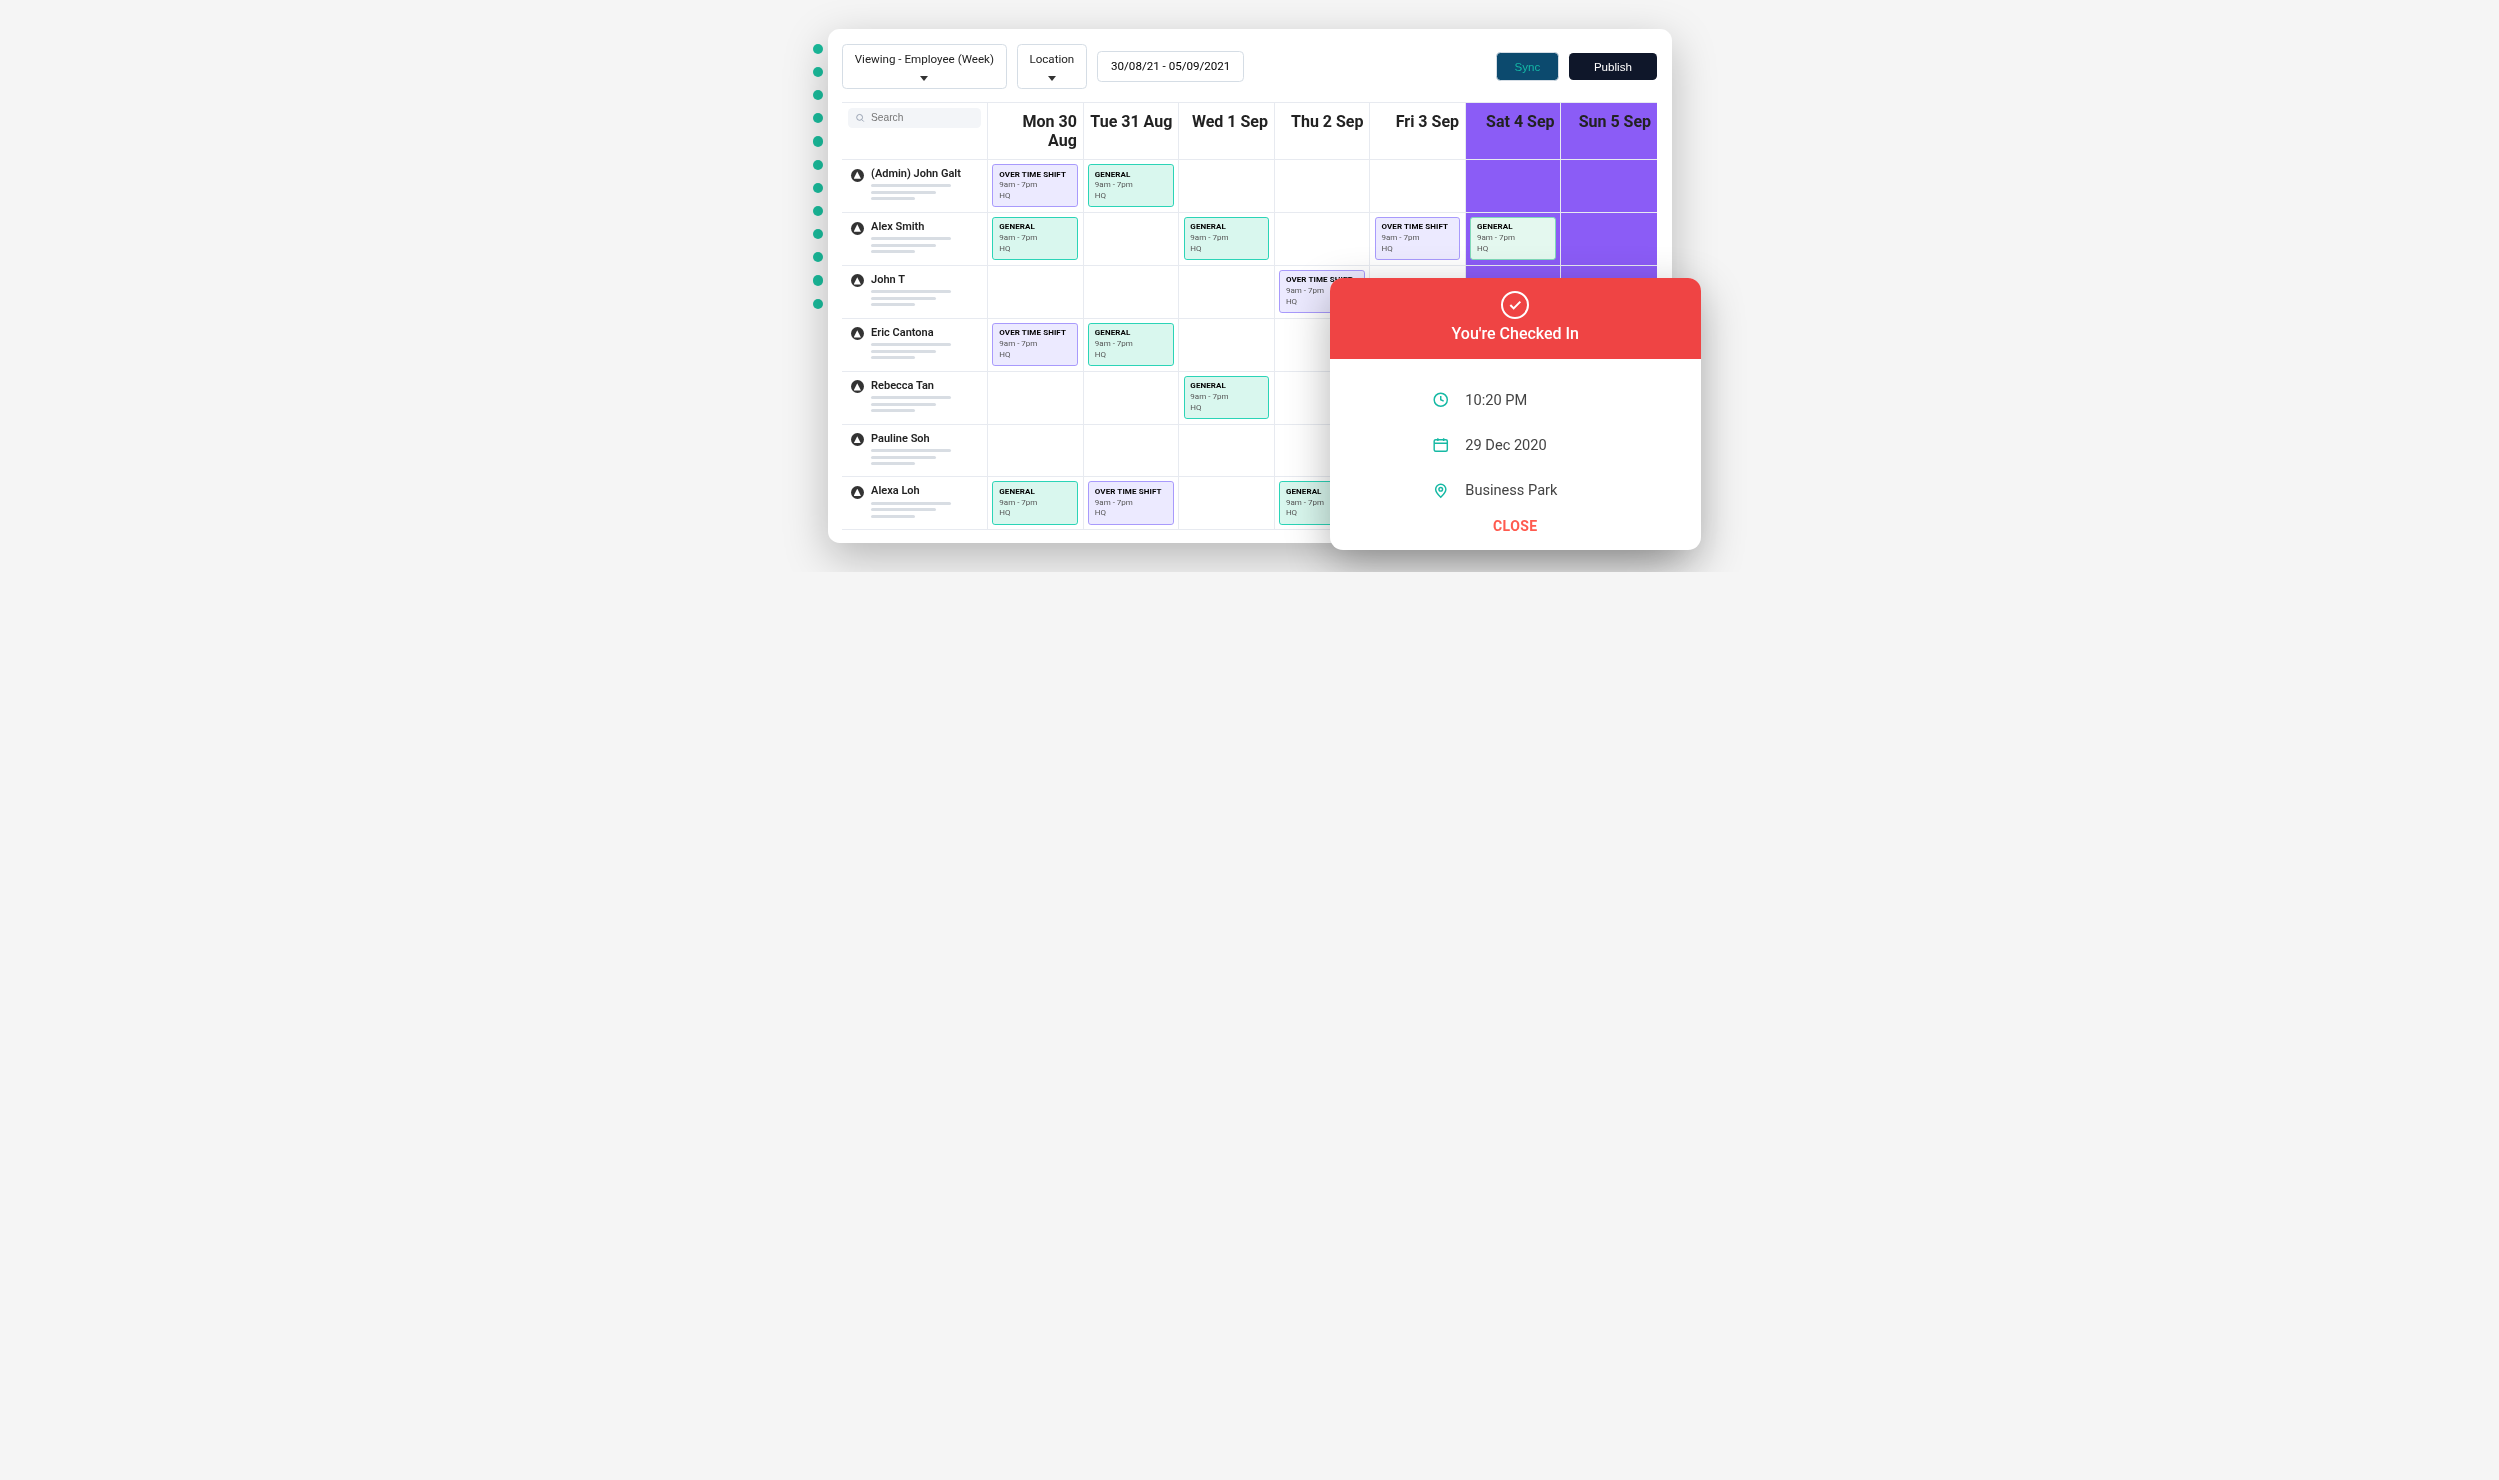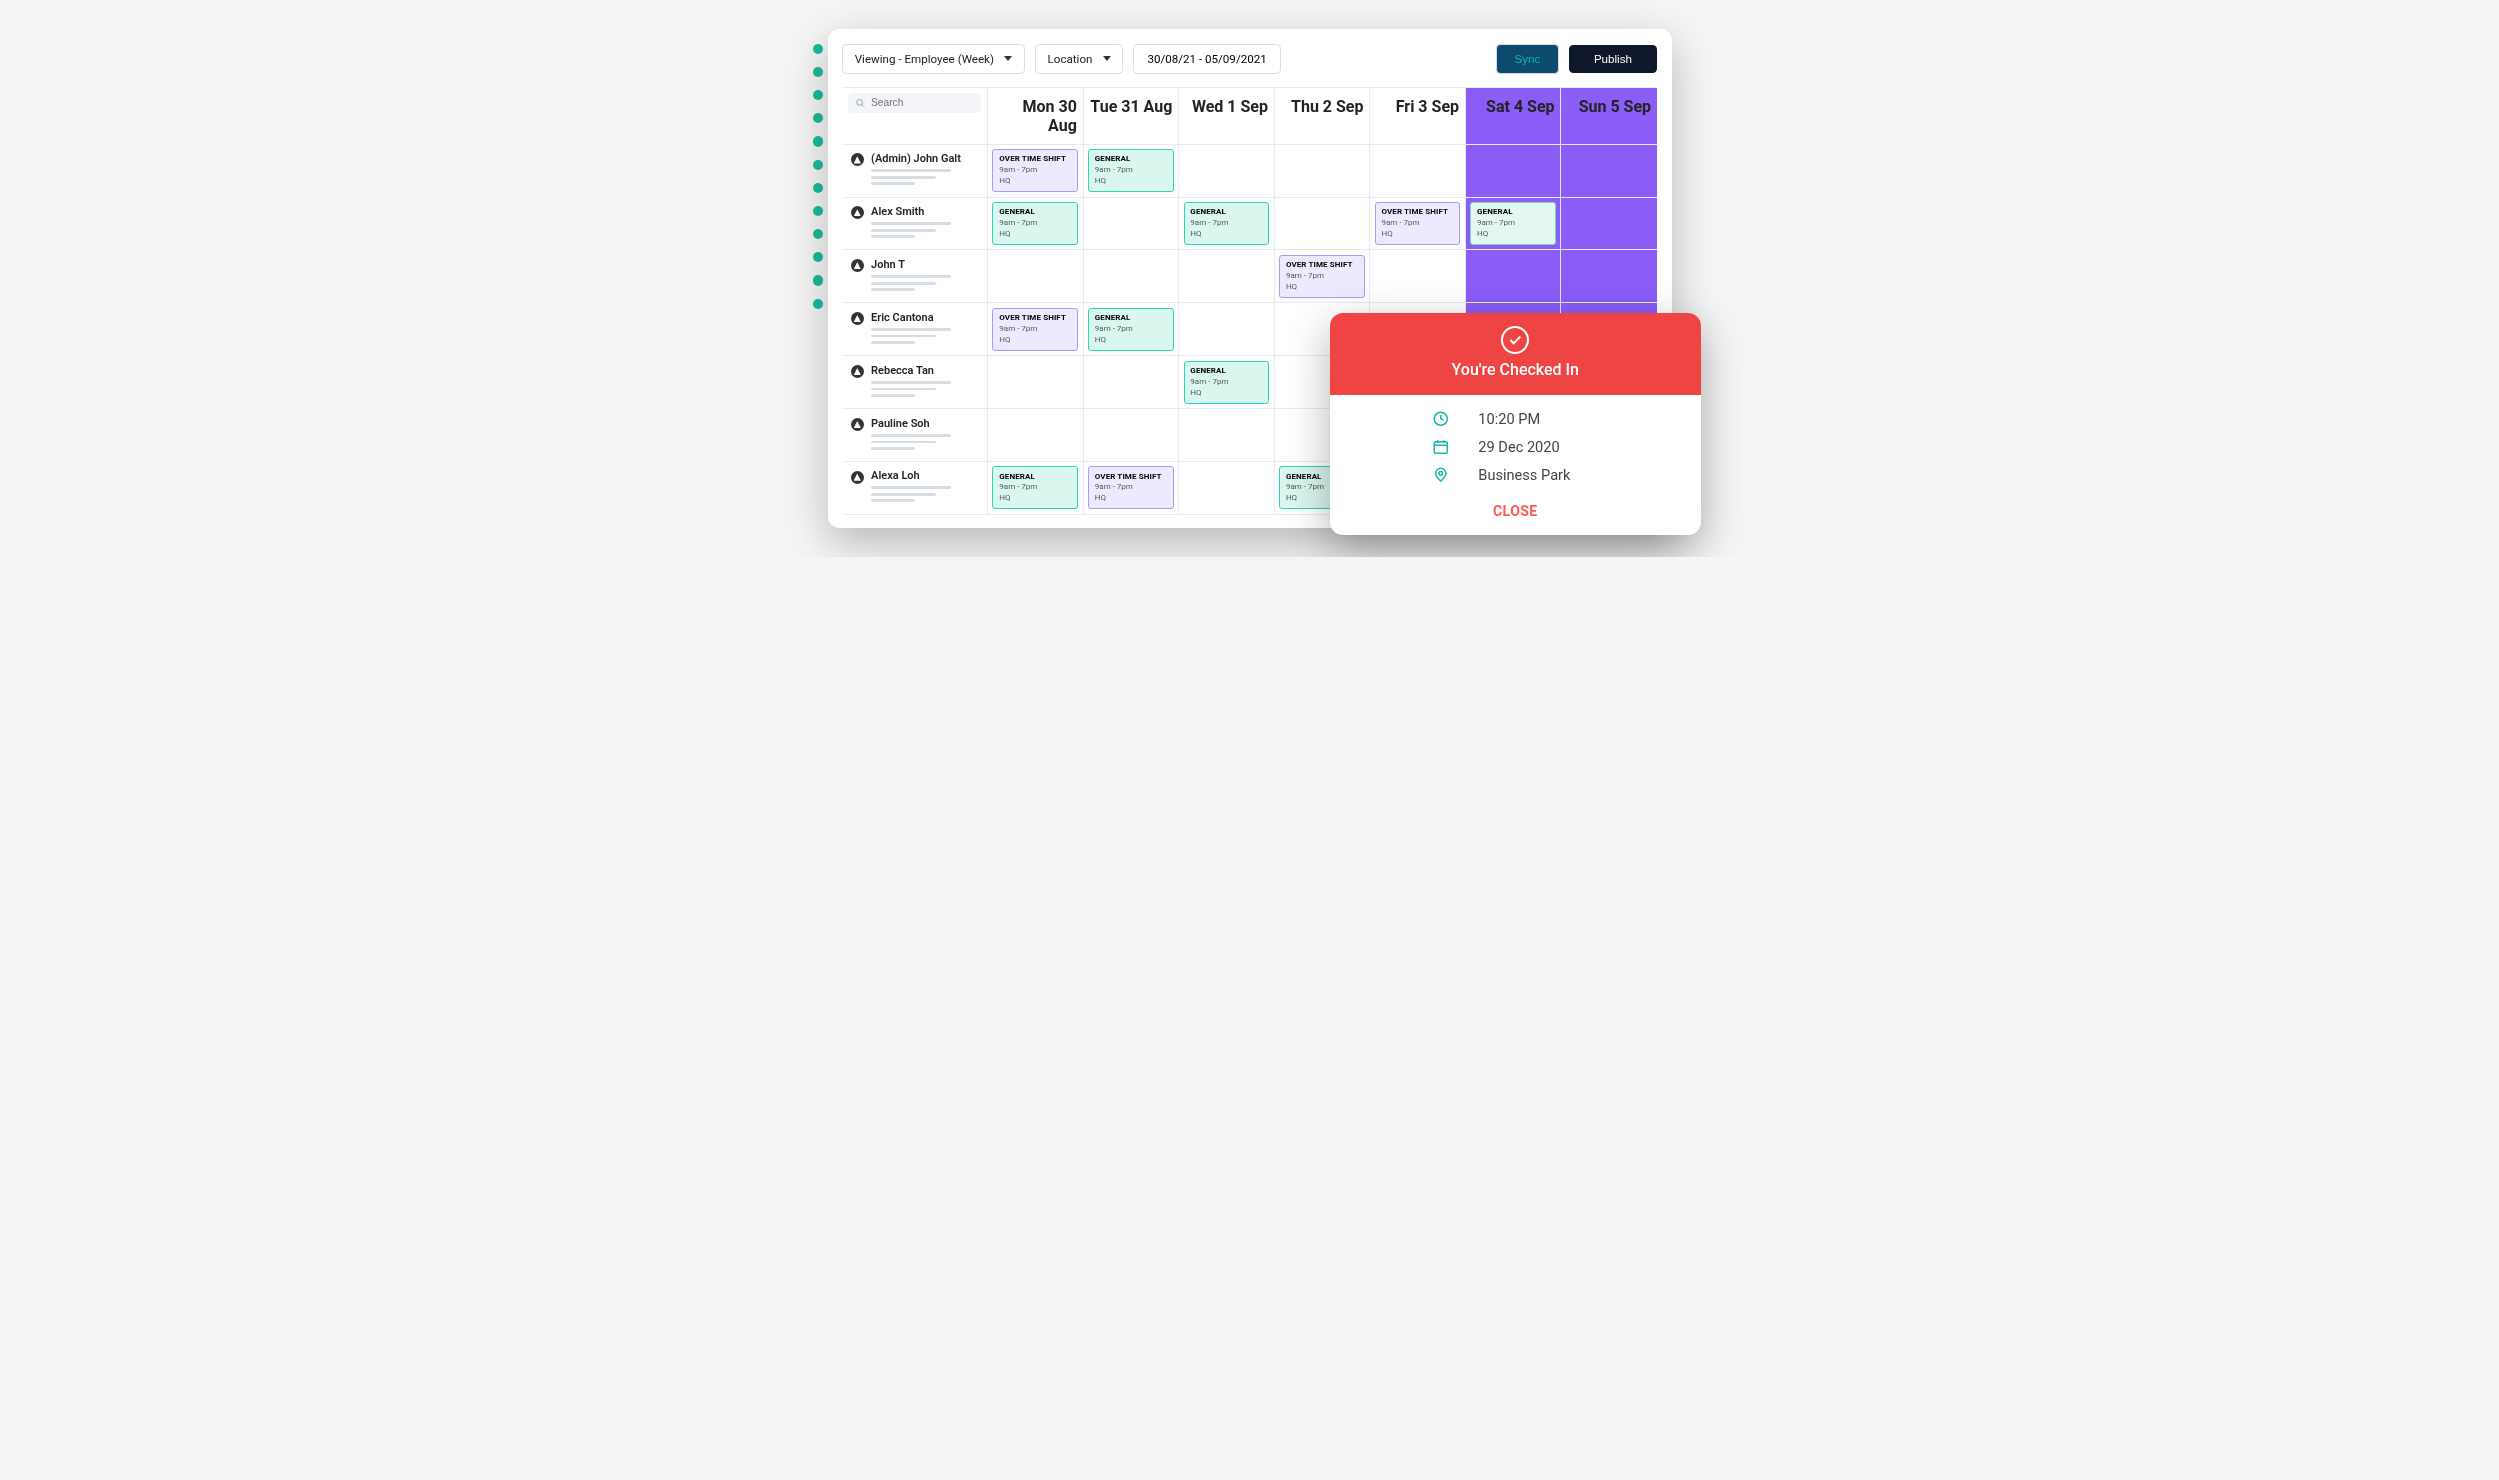--- a/index.html
+++ b/index.html
@@ -27,21 +27,21 @@
     width: 844px;
     padding: 14.6px 14.6px 0 14.6px;
     z-index: 1;
     margin-left: 22px;
     overflow: hidden;
   }
   .toolbar { display:flex; gap:10.2px; align-items:center; margin-bottom:13px;}
   .select {
     border:0.7px solid #d5dde5; border-radius:4.4px; padding:7.3px 11.6px;
     display:flex; align-items:center; gap:10.2px; font-size:11.6px; cursor:pointer;
-    background:#fff; color:#222;
+    background:#fff; color:#222;flex-direction:column;
   }
   .chevron { width:0;height:0;border-left:4.4px solid transparent;border-right:4.4px solid transparent;border-top:5.1px solid #333;}
   .date-range {
     border:0.7px solid #d5dde5; border-radius:4.4px; padding:7.3px 13px; font-size:11.6px;
   }
   .spacer { flex:1; }
   .btn-sync {
     border:0.7px solid #d5dde5; border-radius:4.4px; padding:7.3px 17.5px; font-size:11.6px;
     background:#0c4a6e; color:#14b8a6; cursor:pointer; font-weight:500;
   }
@@ -95,21 +95,21 @@
     overflow:hidden;
   }
   .ci-header {
     background:#ef4444; color:#fff; text-align:center; padding:13px 0 16px;
   }
   .ci-check { width:28px;height:28px;border:2.2px solid #fff;border-radius:50%;margin:0 auto 5.8px;
     display:flex;align-items:center;justify-content:center;}
   .ci-check svg { width:16px;height:16px; stroke:#fff; stroke-width:3; fill:none;}
   .ci-title { font-size:16px; font-weight:500;}
   .ci-body { padding:14.6px 20.4px 13px 102px; display:flex;flex-direction:column;gap:10.2px;}
-  .ci-row { display:flex; align-items:center; gap:29px; font-size:14.6px; color:#444;}
+  .ci-row { display:flex; align-items:center; gap:16px; font-size:14.6px; color:#444;margin-top:17px;}
   .ci-row .ic { width:17.5px;height:17.5px; color:#16b9a4;}
   .ci-close { text-align:center; color:#ff5a4e; font-weight:700; font-size:14px; padding:5.8px 0 16px; cursor:pointer; letter-spacing:0.4px;}
   .stage { position:relative; width:888px; margin:0 auto;}
 </style>
 </head>
 <body>
 
 <div class="stage">
   <div class="dots">
       <span></span>

